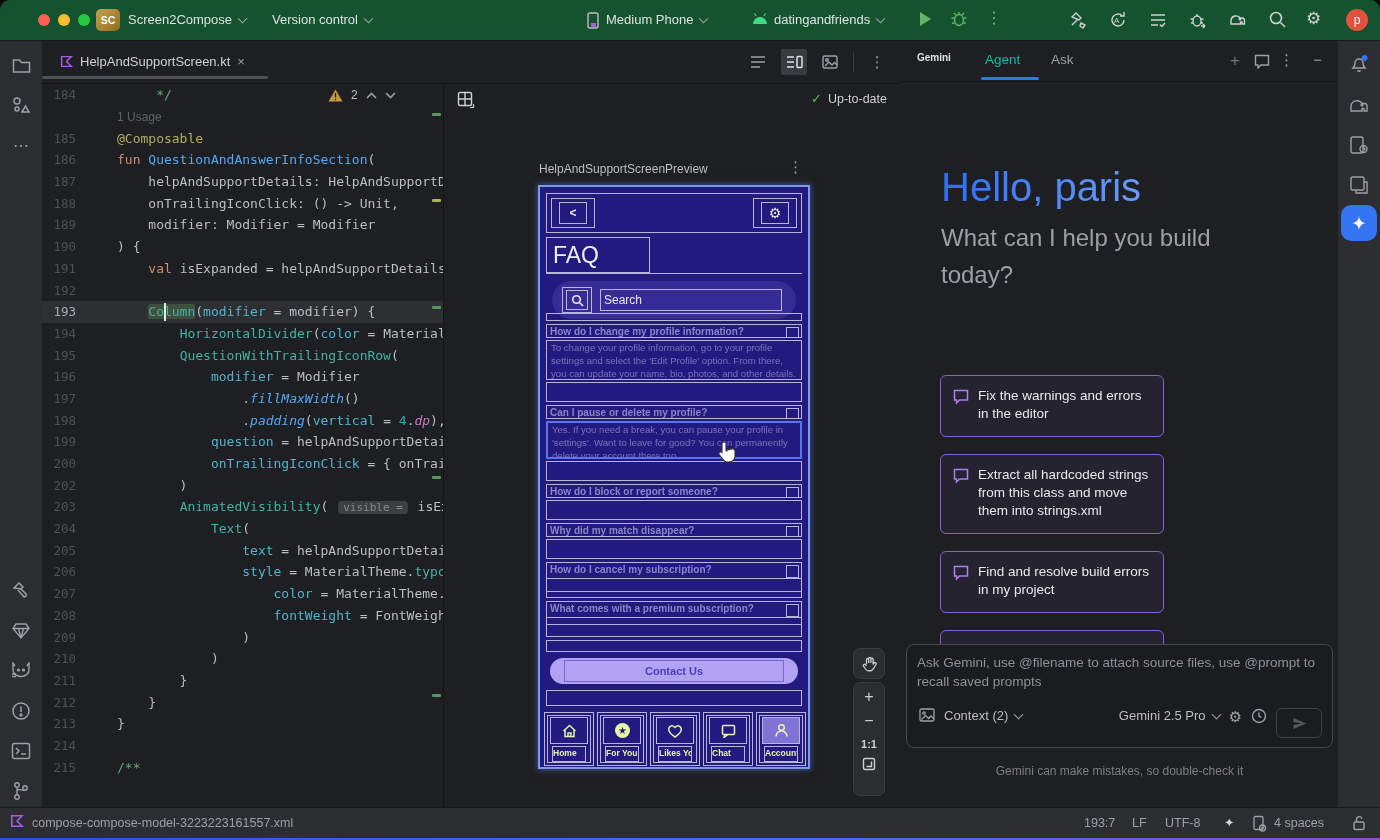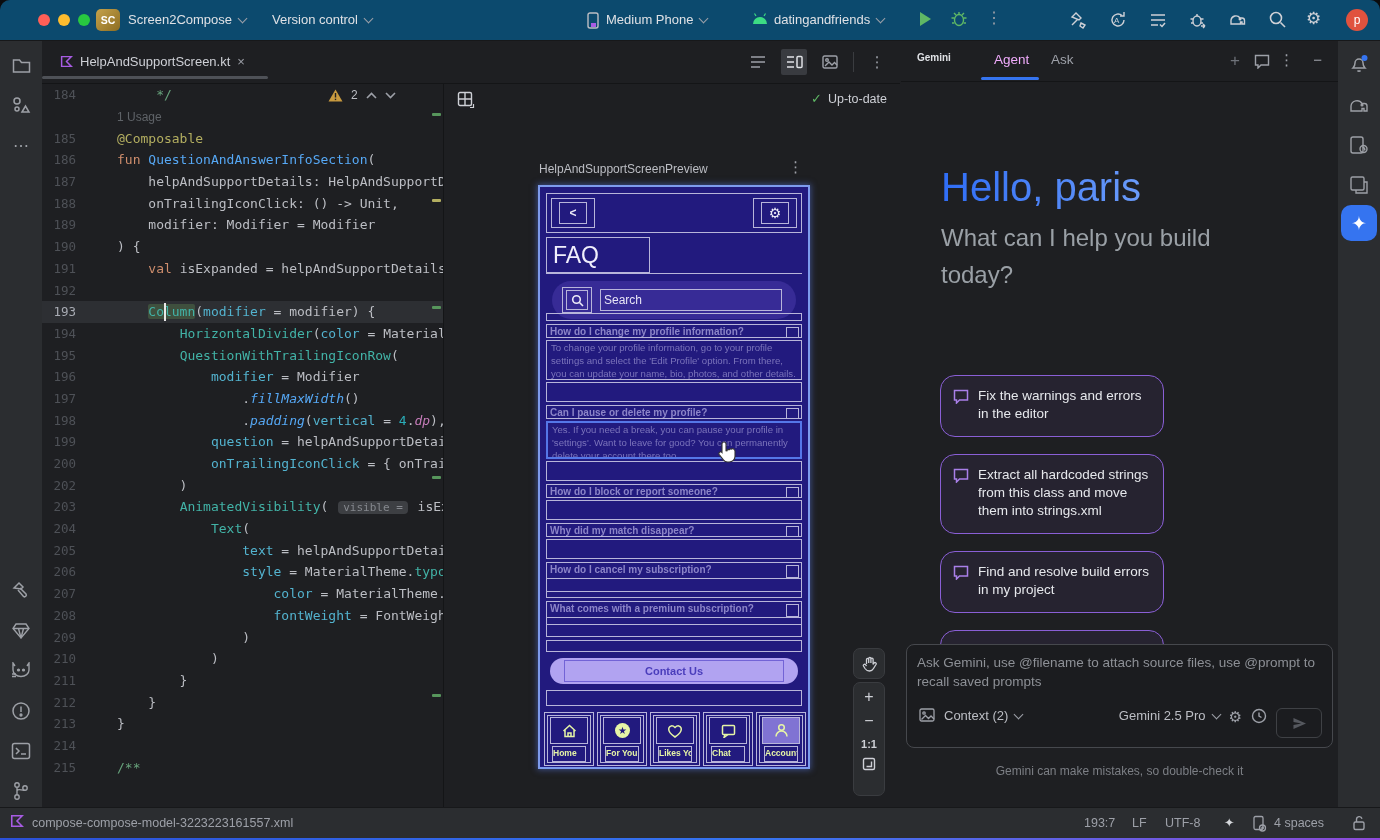--- a/index.html
+++ b/index.html
@@ -1,21 +1,21 @@
 <!DOCTYPE html>
 <html><head>
 <meta charset="utf-8">
 <style>
   html,body{margin:0;padding:0;background:#0b0c0e;}
   .app{position:relative;width:1380px;height:840px;background:#1e1f22;overflow:hidden;
        font-family:"Liberation Sans",sans-serif;border-radius:10px 10px 0 0;color:#bcbec4;}
   .abs{position:absolute;box-sizing:border-box;}
   svg{display:block;}
   
-  .toolbar{position:absolute;top:0;left:0;right:0;height:40px;background:#0c4a6e;border-bottom:1px solid #17181a;}
+  .toolbar{position:absolute;top:0;left:0;right:0;height:40px;background:#14532d;border-bottom:1px solid #17181a;}
   .tl{position:absolute;top:14px;width:12px;height:12px;border-radius:50%;}
   .tbtxt{position:absolute;top:0;height:40px;line-height:40px;font-size:13px;color:#dfe1e5;white-space:nowrap;}
   .dim{color:#9da0a8;}
   .chev{display:inline-block;width:6px;height:6px;border-right:1.5px solid #9da0a8;border-bottom:1.5px solid #9da0a8;transform:rotate(45deg);vertical-align:2px;margin-left:7px;}
   .scbadge{position:absolute;top:9px;left:96px;width:24px;height:22px;border-radius:5px;background:linear-gradient(135deg,#c5a24b,#8d6d22);
            color:#fff;font-size:10.5px;font-weight:700;text-align:center;line-height:22px;}
   .tbicon{position:absolute;top:10px;color:#ced0d6;}
   .avatar{position:absolute;top:9px;left:1346px;width:22px;height:22px;border-radius:50%;background:#e0523e;color:#fff;
           font-size:12px;text-align:center;line-height:22px;}
   
@@ -64,27 +64,27 @@
   .navcell{position:absolute;top:0;height:52px;border:1px solid #b8b5da;}
   .navinner{position:absolute;inset:2px;border:1px solid #b8b5da;}
   .navicon{position:absolute;left:5px;right:5px;top:4px;height:25px;border:1px solid #b8b5da;display:flex;align-items:center;justify-content:center;color:#e6f5a6;}
   .navlabel{position:absolute;left:7px;right:7px;bottom:3px;height:14px;border:1px solid #b8b5da;color:#e6f5a6;
             font-size:8.5px;font-weight:700;line-height:13px;white-space:nowrap;overflow:hidden;}
   
   .gpanel{position:absolute;left:901px;top:41px;width:437px;bottom:32px;background:#1e1f22;}
   .gtabs{position:absolute;left:0;top:0;right:0;height:40px;border-bottom:1px solid #141517;}
   .gtitle{position:absolute;left:16px;top:11px;font-size:10px;font-weight:700;color:#dfe1e5;}
   .gtab{position:absolute;top:11px;font-size:13.5px;color:#9da0a8;}
-  .gtab.on{color:#f0abfc;margin-left:9px;}
+  .gtab.on{color:#14b8a6;}
   .gtabline{position:absolute;left:80px;top:36px;width:58px;height:3px;border-radius:2px;background:#3574f0;}
   .hello{position:absolute;left:40px;top:124px;font-size:40px;font-weight:500;
          background:linear-gradient(90deg,#2f6df6,#6a9bfa);-webkit-background-clip:text;background-clip:text;color:transparent;}
   .sub{position:absolute;left:40px;top:178px;width:330px;font-size:24px;line-height:37px;color:#9aa0a6;}
   .cards{position:absolute;left:39px;top:334px;width:224px;display:flex;flex-direction:column;gap:17px;}
-  .card{border:1.5px solid #8a5fd6;border-radius:15px;background:rgba(138,95,214,.08);padding:11px 12px 13px;display:flex;gap:9px;
+  .card{border:1.5px solid #8a5fd6;border-radius:6px;background:rgba(138,95,214,.08);padding:11px 12px 13px;display:flex;gap:9px;
         font-size:13.5px;line-height:18px;color:#e6e8ec;}
   .card .cic{flex:0 0 auto;color:#a97fe8;margin-top:2px;}
   .gin{position:absolute;left:5px;right:5px;bottom:60px;height:102px;border:1px solid #46484d;border-radius:8px;background:#1b1c1f;}
   .gin textarea{position:absolute;left:8px;top:6px;right:8px;height:52px;background:transparent;border:none;resize:none;outline:none;
         font-family:"Liberation Sans",sans-serif;font-size:13.5px;line-height:19px;color:#dfe1e5;}
   .gin textarea::placeholder{color:#8d9096;}
   .ginbar{position:absolute;left:12px;right:10px;bottom:9px;display:flex;align-items:flex-start;gap:9px;color:#bcbec4;font-size:13px;}
   .sendbtn{width:44px;height:28px;border:1px solid #3f4145;border-radius:6px;display:flex;align-items:center;justify-content:center;color:#55585e;}
   .gfoot{position:absolute;left:0;right:0;bottom:30px;text-align:center;font-size:12px;color:#7c7f85;}
   

